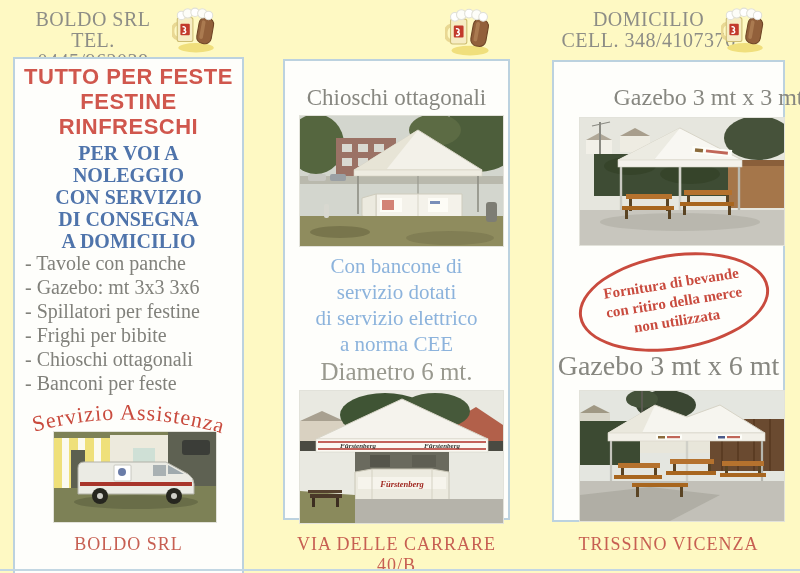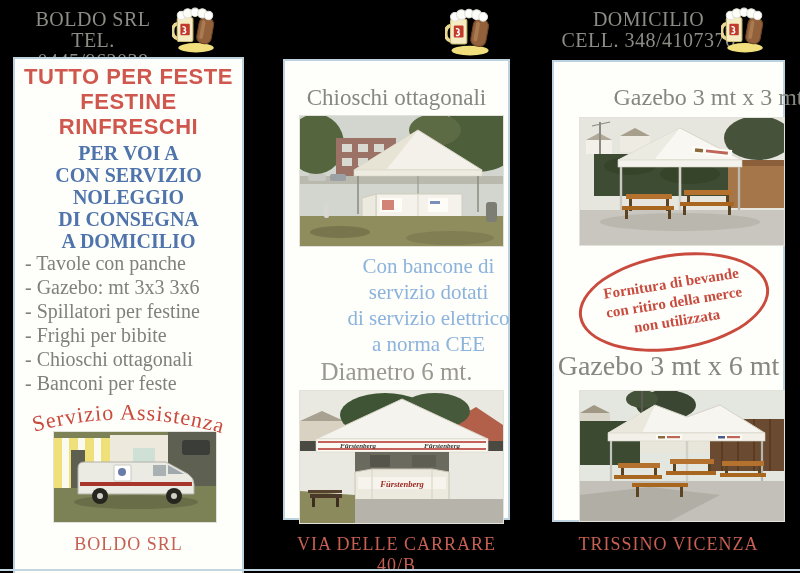--- a/index.html
+++ b/index.html
@@ -1,28 +1,28 @@
 <!DOCTYPE html>
 <html><head>
 <meta charset="utf-8">
 <style>
   html,body{margin:0;padding:0;background:#e9e9e4;}
-  .page{position:relative;width:800px;height:573px;background:#000000;overflow:hidden;
+  .page{position:relative;width:800px;height:573px;background:#fef9c3;overflow:hidden;
         font-family:"Liberation Serif",serif;margin:0 auto;}
   .panel-box{position:absolute;background:#fefefb;border:2px solid #bcd2df;box-sizing:border-box;}
   .hdr{position:absolute;text-align:center;color:#8d8d86;font-size:20px;line-height:21px;letter-spacing:.5px;}
   .mug{position:absolute;}
   .red-title{position:absolute;width:100%;text-align:center;color:#d0574d;
              font-family:"Liberation Sans",sans-serif;font-weight:bold;font-size:22px;line-height:25px;letter-spacing:.5px;}
   .blue-sub{position:absolute;width:100%;text-align:center;color:#4f74ab;font-weight:bold;font-size:20px;line-height:22px;}
   .item-list{position:absolute;left:10px;top:192px;color:#81817b;font-size:20px;line-height:24px;}
   .arc-note{position:absolute;left:0;top:336px;width:100%;}
   .photo{position:absolute;border:1px solid #e2e2da;}
   .c-title{position:absolute;width:100%;text-align:center;color:#878780;font-size:23px;}
-  .c-blue{position:absolute;width:100%;text-align:center;color:#8cb3dc;font-size:21px;line-height:26px;padding-left:32px;}
+  .c-blue{position:absolute;width:100%;text-align:center;color:#8cb3dc;font-size:21px;line-height:26px;}
   .c-gray{position:absolute;width:100%;text-align:center;color:#99998f;font-size:25px;}
   .stamp{position:absolute;left:24px;top:192px;width:192px;height:96px;border:3px solid #c94b3e;border-radius:50%;
          transform:rotate(-9deg);box-sizing:border-box;text-align:center;color:#c94b3e;font-weight:bold;
          font-size:15px;line-height:19px;padding-top:17px;}
   .footer{position:absolute;top:534px;text-align:center;color:#c75f52;font-size:18px;letter-spacing:1px;}
   .scanline{position:absolute;left:0;top:569px;width:800px;height:2px;background:#c3d7e3;}
   svg text{font-family:"Liberation Serif",serif;}
 </style>
 </head>
 <body>
@@ -71,22 +71,22 @@
     </svg>
 
   <div class="panel-box" style="left:13px;top:57px;width:231px;height:524px;">
     <div class="red-title" style="top:5px;">
       <div>TUTTO PER FESTE</div>
       <div>FESTINE</div>
       <div>RINFRESCHI</div>
     </div>
     <div class="blue-sub" style="top:83px;">
       <div>PER VOI A</div>
+      <div>NOLEGGIO</div>
       <div>CON SERVIZIO</div>
-      <div>NOLEGGIO</div>
       <div>DI CONSEGNA</div>
       <div>A DOMICILIO</div>
     </div>
     <div class="item-list">
       <div>- Tavole con panche</div>
       <div>- Gazebo: mt 3x3 3x6</div>
       <div>- Spillatori per festine</div>
       <div>- Frighi per bibite</div>
       <div>- Chioschi ottagonali</div>
       <div>- Banconi per feste</div>

